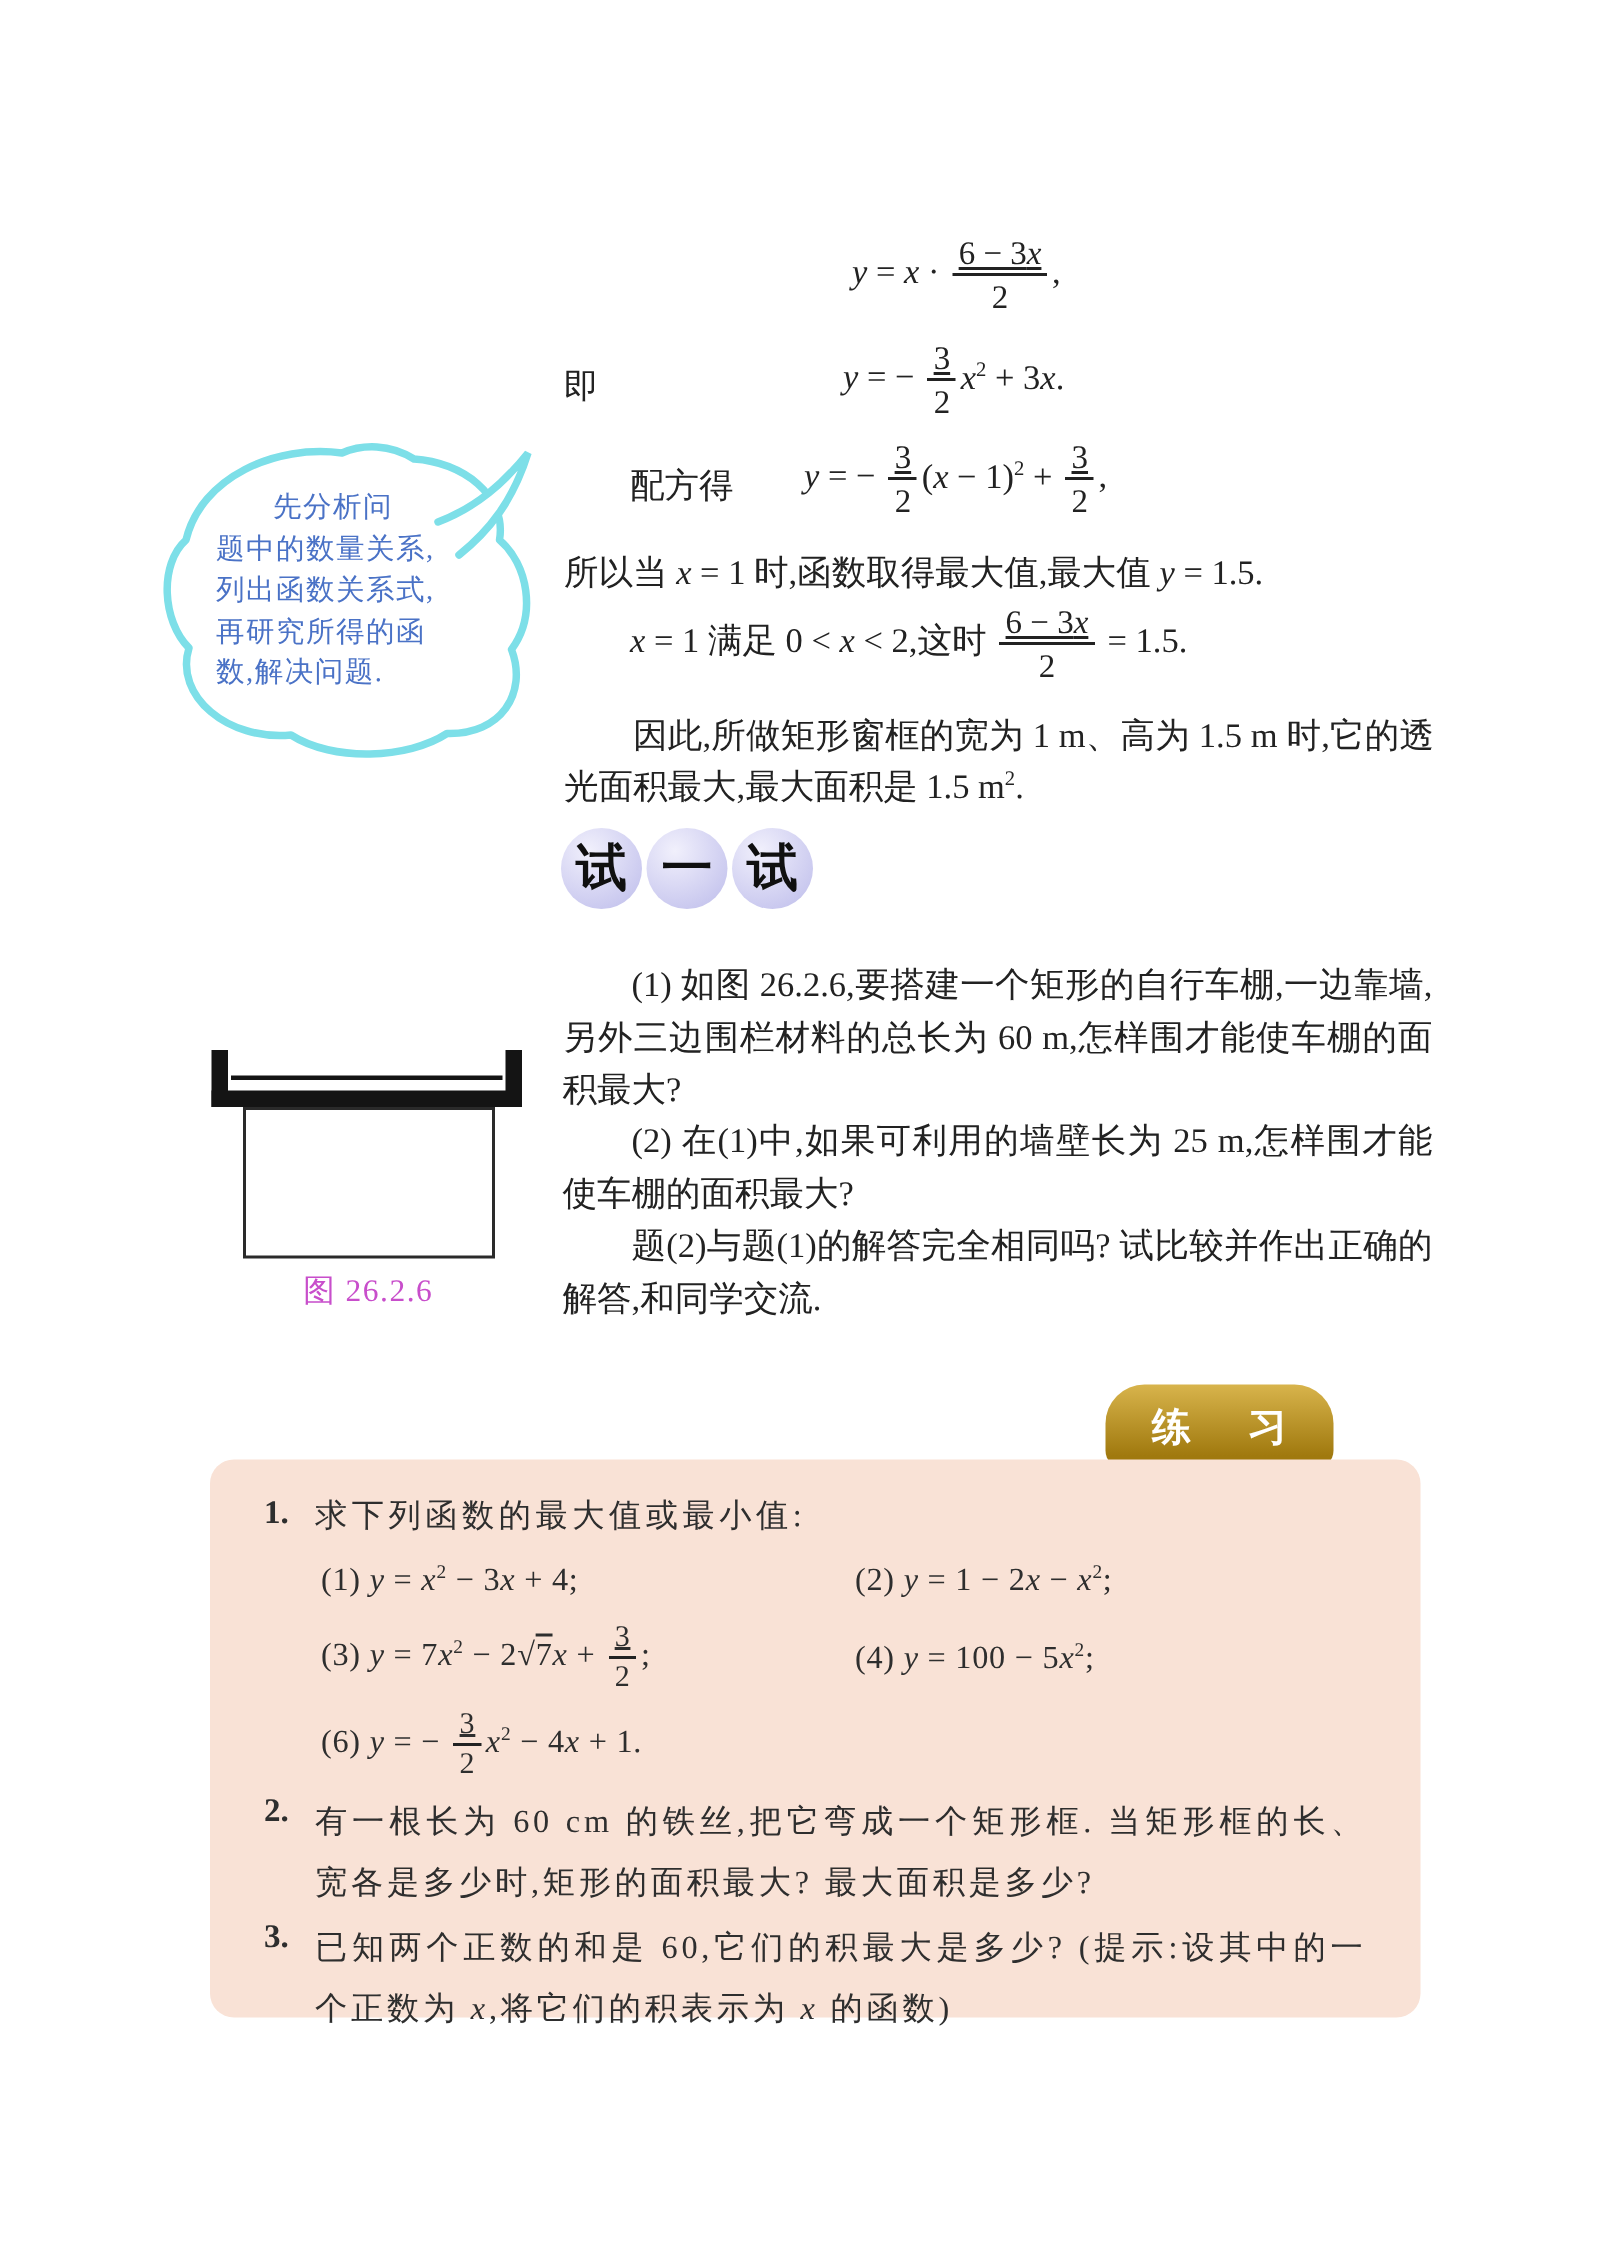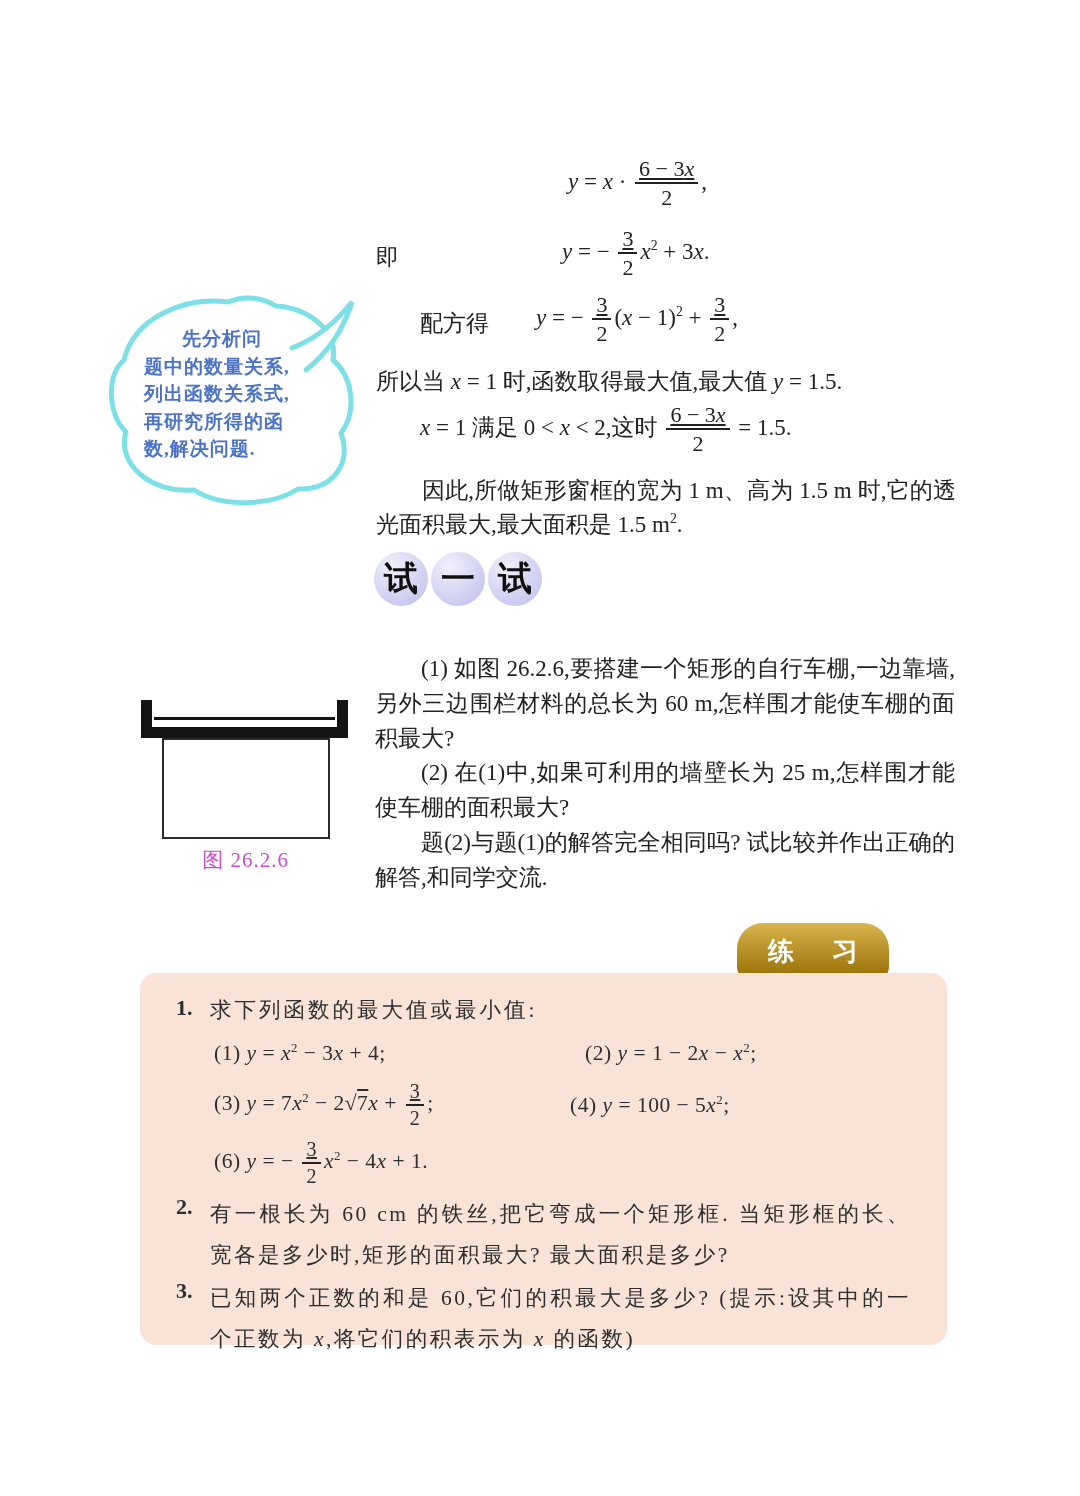--- a/index.html
+++ b/index.html
@@ -26,32 +26,32 @@
   .m-label{position:absolute;font-size:23px;}
 
   .text-line{position:absolute;font-size:23px;white-space:nowrap;}
   .para{position:absolute;font-size:23px;line-height:34px;text-align:justify;text-indent:2em;margin-top:12px;}
 
   
   #bubble{position:absolute;left:100px;top:292px;width:258px;height:220px;}
   #bubble svg{position:absolute;left:0;top:0;}
   #bubble-text{position:absolute;left:44px;top:33px;width:178px;font-size:19px;line-height:27.5px;
                color:var(--bubble_text);letter-spacing:1px;}
-  #bubble-text .bl{white-space:nowrap;font-weight:bold;}
+  #bubble-text .bl{white-space:nowrap;}
   #bubble-text .bl.first{text-indent:2em;}
 
   
   #tryit-badge{position:absolute;left:374px;top:552px;display:flex;gap:3px;}
   .try-circle{width:54px;height:54px;border-radius:50%;
               background:radial-gradient(circle at 35% 28%,#f1f0fc 0%,var(--circle_lavender) 80%);
               display:flex;align-items:center;justify-content:center;
               font-size:34px;font-weight:bold;color:#101010;}
 
   #try-text{position:absolute;left:375px;top:640px;width:580px;font-size:23px;line-height:34.8px;
-            text-align:justify;margin-top:12px;}
+            text-align:justify;}
   #try-text p{margin:0;text-indent:2em;}
 
   
   .fig-black{position:absolute;background:#141414;}
   #fig-rect{position:absolute;left:162px;top:738px;width:164px;height:97px;border:2px solid #2a2a2a;background:#fff;}
   #fig-caption{position:absolute;left:143px;top:846px;width:205px;text-align:center;
                font-size:21px;letter-spacing:1px;color:var(--caption_magenta);}
 
   
   #panel{position:absolute;left:140px;top:973px;width:807px;height:372px;background:var(--panel_bg);
@@ -60,21 +60,21 @@
          border-radius:26px 26px 12px 12px;
          background:linear-gradient(180deg,var(--badge_gold_1) 0%,var(--badge_gold_2) 85%);
          display:flex;align-items:center;justify-content:center;
          color:#fff;font-weight:bold;font-size:26px;letter-spacing:6px;text-indent:6px;}
   .panel-inner{position:absolute;inset:0;padding:22px 36px 18px 36px;font-size:21.5px;color:#2e2e2e;}
   .ex-q{display:flex;}
   .qno{font-weight:bold;width:34px;flex:none;font-size:22px;}
   .qtext{letter-spacing:3px;}
   #ex-items{margin-left:38px;margin-top:8px;}
   .ex-row{display:flex;align-items:center;}
-  .ex-row.r1{min-height:42px;gap:15px;}
+  .ex-row.r1{min-height:42px;}
   .ex-row.r2{min-height:62px;}
   .ex-row.r3{min-height:54px;}
   .ex-cell{width:356px;letter-spacing:0.5px;white-space:nowrap;}
   .ex-cell.c2{width:auto;}
   .ex-cell .frac{font-size:20px;}
   .ex-wrap{line-height:41px;letter-spacing:2.5px;text-align:justify;}
   #ex-q2{margin-top:4px;}
   #ex-q3{margin-top:2px;}
 
   

